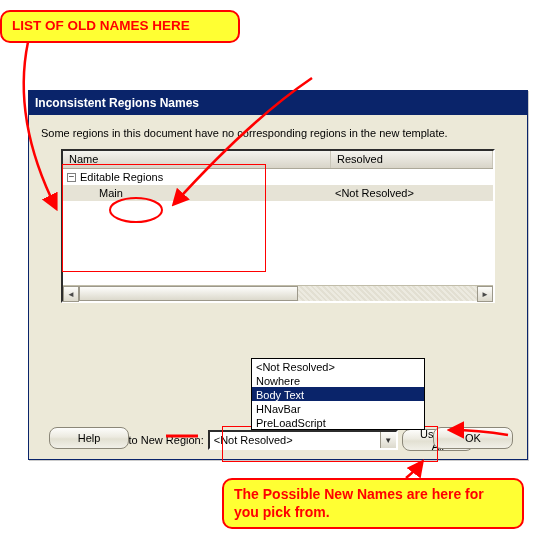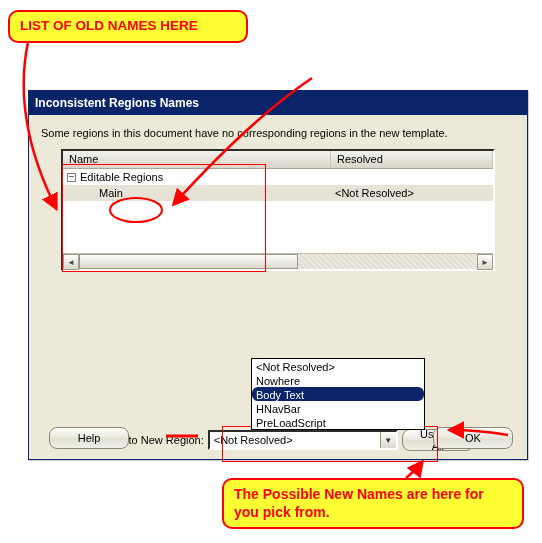--- a/index.html
+++ b/index.html
@@ -52,21 +52,21 @@
     font-size: 12px;
   }
   .instr { padding: 12px 12px 6px 12px; color: #000; }
 
   .listframe {
     margin: 4px 32px 8px 32px;
     background: #fff;
     border: 2px inset #fff;
     border-top-color: #808080;
     border-left-color: #808080;
-    height: 122px;
+    height: 154px;
     position: relative;
   }
   .lfhead {
     display: flex; height: 18px;
     background: linear-gradient(#f4f3ee,#d8d4c8);
     border-bottom: 1px solid #aca899;
     font-size: 11px;
   }
   .lfhead .col { padding: 2px 6px; border-right: 1px solid #c9c6b9; }
   .lfhead .col-name { flex: 0 0 268px; }
@@ -119,21 +119,21 @@
   .dropdown {
     position: absolute;
     left: 251px; top: 358px;
     width: 174px;
     background: #fff;
     border: 1px solid #000;
     z-index: 40;
     font-size: 11px;
   }
   .dropdown .opt { padding: 1px 4px; height: 14px; line-height: 14px; }
-  .dropdown .opt.sel { background: #0a246a; color:#fff;border-radius:6px; }
+  .dropdown .opt.sel { background: #0a246a; color:#fff; }
 
   .redbox {
     position:absolute;
     border: 1.5px solid #ff0000;
     z-index: 30;
     pointer-events:none;
   }
 </style>
 </head>
 <body>
@@ -194,21 +194,21 @@
       <div class="opt">&lt;Not Resolved&gt;</div>
       <div class="opt">Nowhere</div>
       <div class="opt sel">Body Text</div>
       <div class="opt">HNavBar</div>
       <div class="opt">PreLoadScript</div>
     </div>
 
   <div class="redbox" style="left:62px; top:164px; width:204px; height:108px;"></div>
   <div class="redbox" style="left:222px; top:426px; width:216px; height:36px;"></div>
 
-  <div class="callout" style="left:8px; top:10px; width:240px;">LIST OF OLD NAMES HERE</div>
+  <div class="callout" style="left:0; top:10px; width:240px;">LIST OF OLD NAMES HERE</div>
   <div class="callout" style="left:222px; top:478px; width:302px; font-size:14px;">The Possible New Names are here for you pick from.</div>
 
   <svg class="svg-overlay">
     <defs>
       <marker id="ah" viewBox="0 0 10 10" refX="8" refY="5" markerWidth="7" markerHeight="7" orient="auto-start-reverse">
         <path d="M 0 0 L 10 5 L 0 10 z" fill="#ff0000"></path>
       </marker>
     </defs>
 
     <path d="M 28 42 Q 12 120 56 208" stroke="#ff0000" stroke-width="2.5" fill="none" marker-end="url(#ah)"></path>

